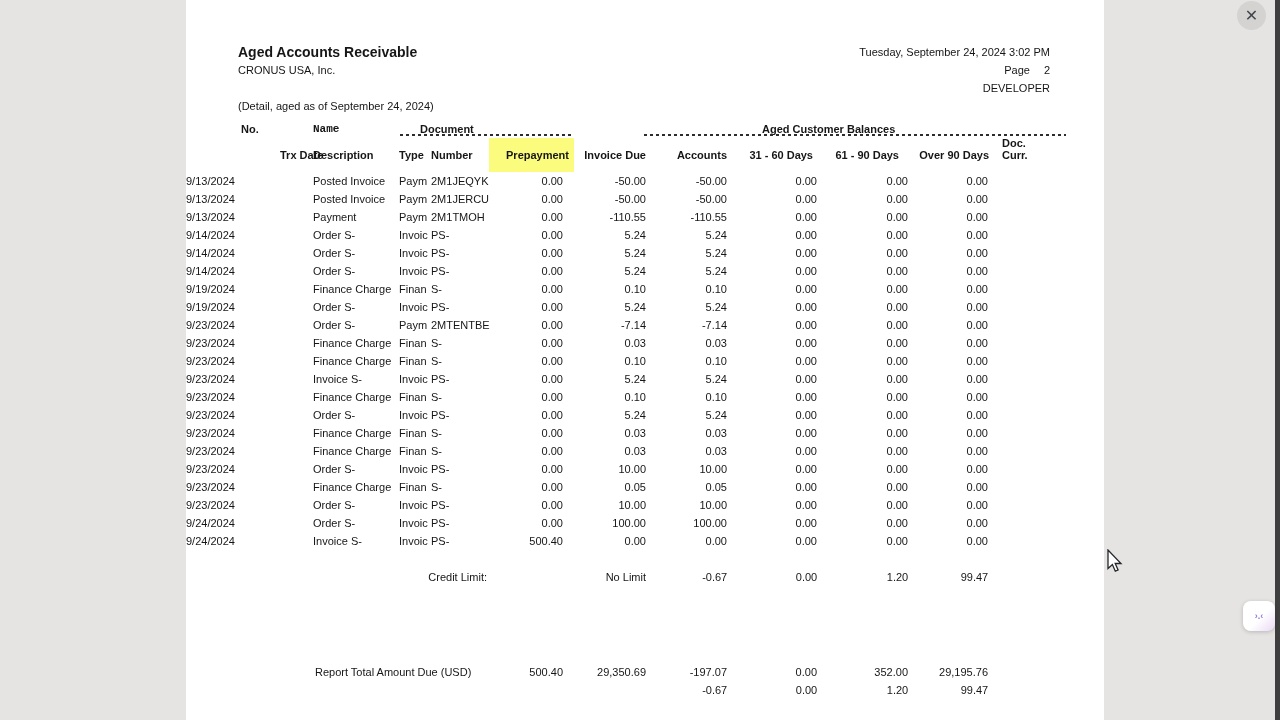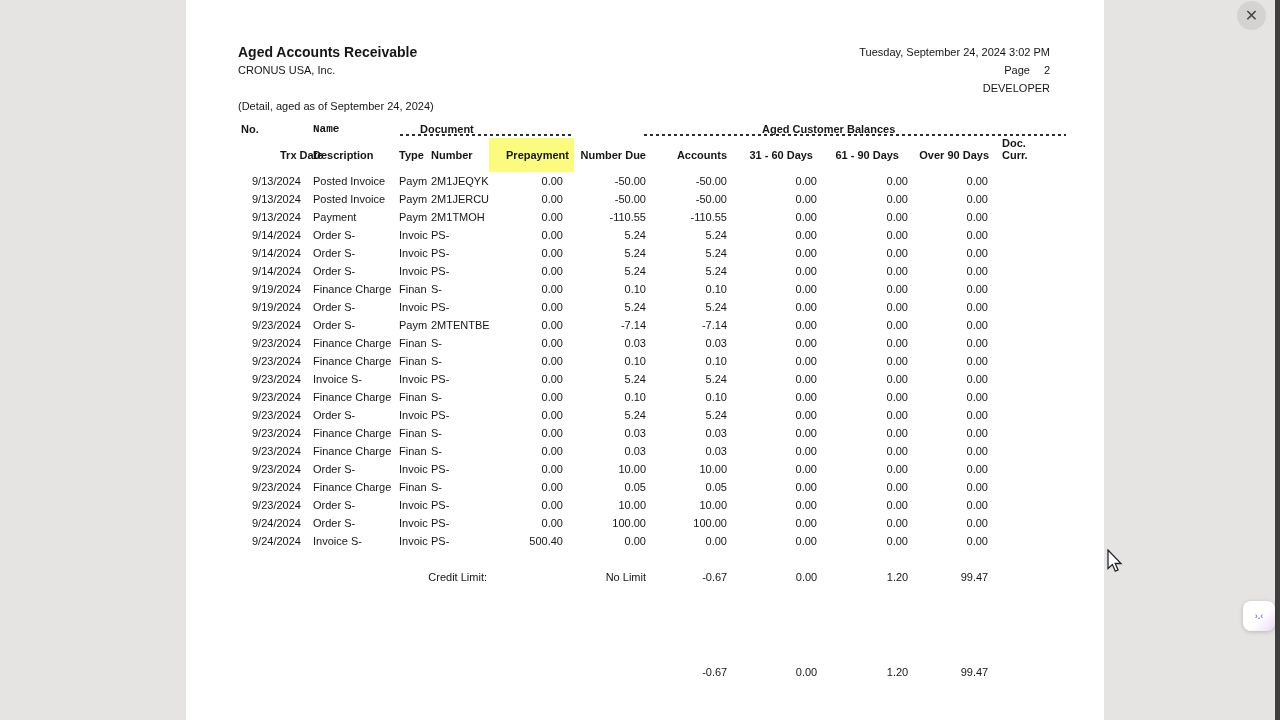--- a/index.html
+++ b/index.html
@@ -65,21 +65,21 @@
   .h-over{right:115px;top:149px;}
   .h-doc{left:816px;top:137px;}
   .h-curr{left:816px;top:149px;}
 
   
   table{border-collapse:collapse;table-layout:fixed;width:918px;font-size:11px;position:absolute;left:0;}
   td{padding:0;height:18px;white-space:nowrap;overflow:hidden;vertical-align:middle;}
   td.txt{text-align:left;}
   td.num{text-align:right;}
   .data-table{top:172px;}
-  .data-table td:first-child{padding-left:66px;margin-top:28px;}
+  .data-table td:first-child{margin-top:28px;}
   .totals-table{top:568px;}
   .report-table{top:663px;}
   .cust-no{padding-left:57px;}
   .lbl{padding-left:7px;}
   .rlbl{padding-left:2px;}
   .rpad{padding-right:4px;}
   .pct span{position:relative;left:10px;}
 </style>
 </head>
 <body>
@@ -98,21 +98,21 @@
   <div class="abs colhead h-document">Document</div>
   <div class="abs colhead h-aged">Aged Customer Balances</div>
   <div class="dash dash-doc"></div>
   <div class="dash dash-aged"></div>
   <div class="hl-prepay"></div>
   <div class="abs colhead h-trx">Trx Date</div>
   <div class="abs colhead h-desc">Description</div>
   <div class="abs colhead h-type">Type</div>
   <div class="abs colhead h-number">Number</div>
   <div class="abs colhead h-prepay">Prepayment</div>
-  <div class="abs colhead h-bal">Number Due</div>
+  <div class="abs colhead h-bal">Invoice Due</div>
   <div class="abs colhead h-cur">Accounts</div>
   <div class="abs colhead h-3160">31 - 60 Days</div>
   <div class="abs colhead h-6190">61 - 90 Days</div>
   <div class="abs colhead h-over">Over 90 Days</div>
   <div class="abs colhead h-doc">Doc.</div>
   <div class="abs colhead h-curr">Curr.</div>
 
   <table class="data-table">
     <colgroup>
       <col style="width:127px">
@@ -444,20 +444,31 @@
         <col style="width:83px">
         <col style="width:81px">
         <col style="width:90px">
       <col style="width:91px">
         <col style="width:80px">
         <col style="width:116px">
     </colgroup>
     <tbody>
       <tr>
         <td class="txt"></td>
+        <td class="txt rlbl" colspan="3">Report Total Amount Due (USD)</td>
+        <td class="num">500.40</td>
+        <td class="num">29,350.69</td>
+        <td class="num">-197.07</td>
+        <td class="num">0.00</td>
+        <td class="num">352.00</td>
+        <td class="num">29,195.76</td>
+        <td class="txt"></td>
+      </tr>
+      <tr>
+        <td class="txt"></td>
         <td class="txt" colspan="3"></td>
         <td class="num"></td>
         <td class="num"></td>
         <td class="num pct"><span>-0.67%</span></td>
         <td class="num pct"><span>0.00%</span></td>
         <td class="num pct"><span>1.20%</span></td>
         <td class="num pct"><span>99.47%</span></td>
         <td class="txt"></td>
       </tr>
     </tbody>

